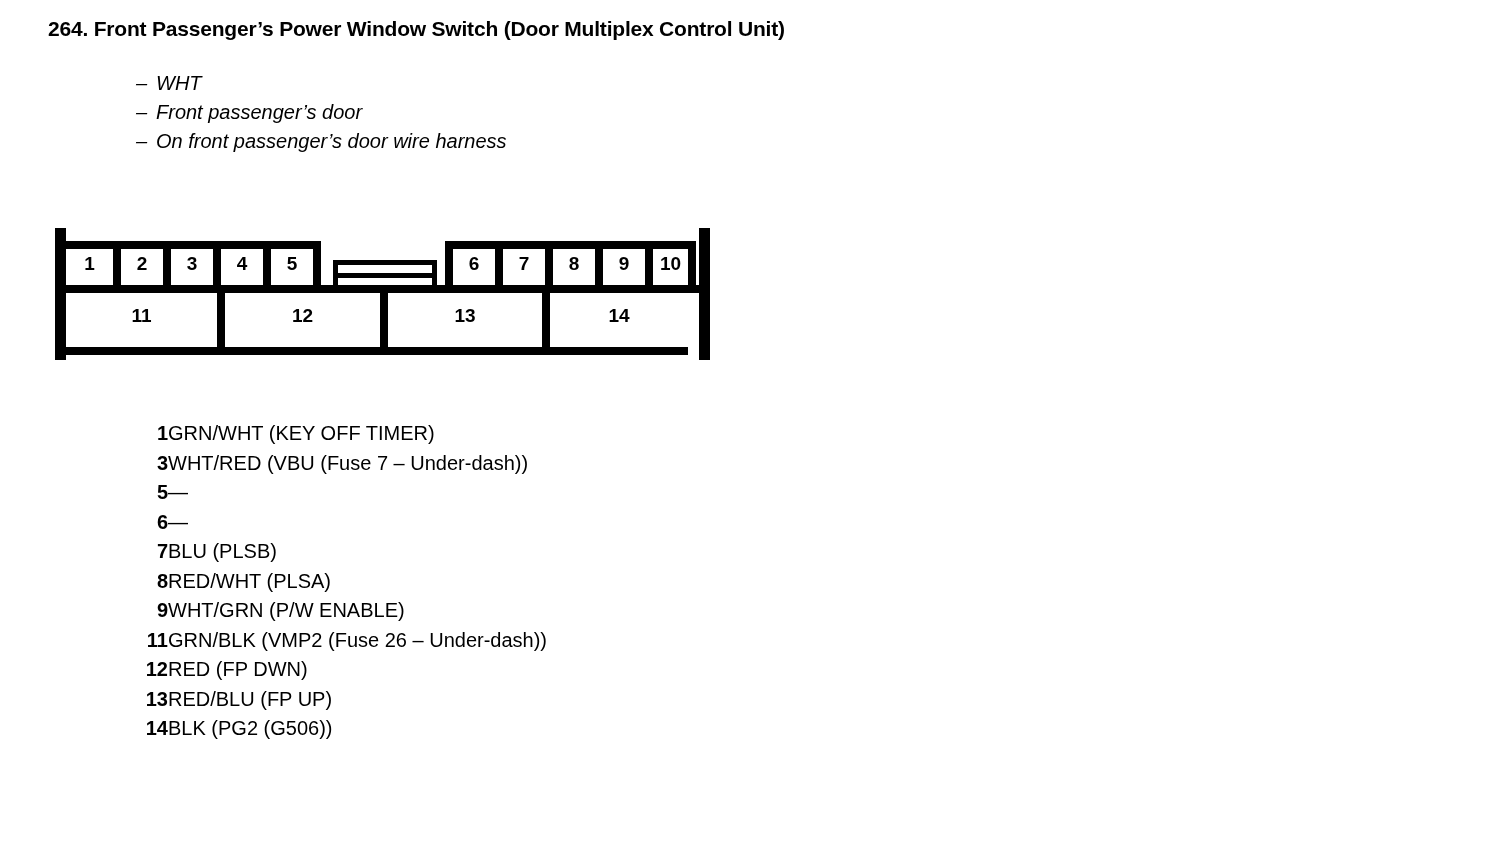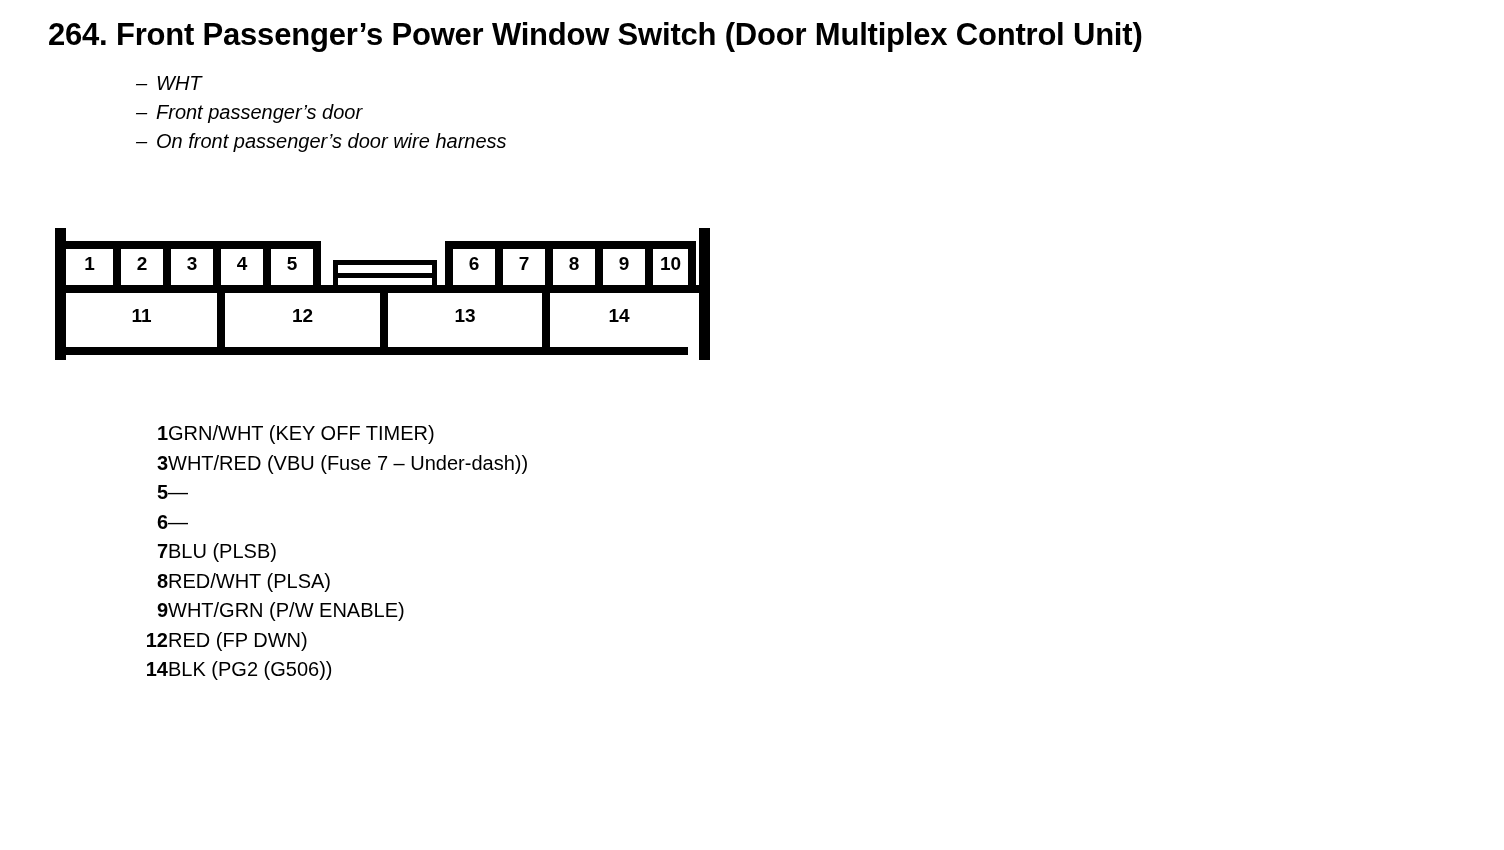--- a/index.html
+++ b/index.html
@@ -14,21 +14,21 @@
     font-family: "Liberation Sans", sans-serif;
     color: #000000;
     overflow: hidden;
   }
 
   
   #page-title {
     position: absolute;
     left: 48px;
     top: 17px;
-    font-size: 31px;
+    font-size: 21px;
     font-weight: bold;
     letter-spacing: -0.2px;
     white-space: nowrap;
   }
 
   #subtitle-list {
     position: absolute;
     left: 136px;
     top: 69px;
     font-style: italic;
@@ -230,15 +230,17 @@
 </div>
 
 <div id="pin-legend">
   <div class="legend-row"><span class="legend-num">1</span><span class="legend-desc">GRN/WHT (KEY OFF TIMER)</span></div>
   <div class="legend-row"><span class="legend-num">3</span><span class="legend-desc">WHT/RED (VBU (Fuse 7 – Under-dash))</span></div>
   <div class="legend-row"><span class="legend-num">5</span><span class="legend-desc">—</span></div>
   <div class="legend-row"><span class="legend-num">6</span><span class="legend-desc">—</span></div>
   <div class="legend-row"><span class="legend-num">7</span><span class="legend-desc">BLU (PLSB)</span></div>
   <div class="legend-row"><span class="legend-num">8</span><span class="legend-desc">RED/WHT (PLSA)</span></div>
   <div class="legend-row"><span class="legend-num">9</span><span class="legend-desc">WHT/GRN  (P/W ENABLE)</span></div>
+  <div class="legend-row"><span class="legend-num">11</span><span class="legend-desc">GRN/BLK (VMP2 (Fuse 26 – Under-dash))</span></div>
   <div class="legend-row"><span class="legend-num">12</span><span class="legend-desc">RED (FP DWN)</span></div>
+  <div class="legend-row"><span class="legend-num">13</span><span class="legend-desc">RED/BLU (FP UP)</span></div>
   <div class="legend-row"><span class="legend-num">14</span><span class="legend-desc">BLK (PG2 (G506))</span></div>
 </div>
 
 </body></html>

